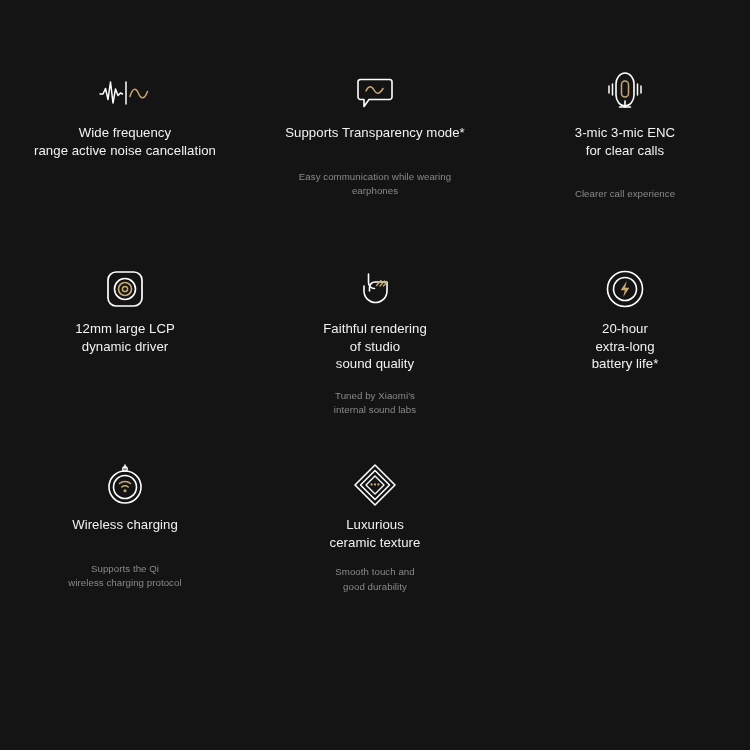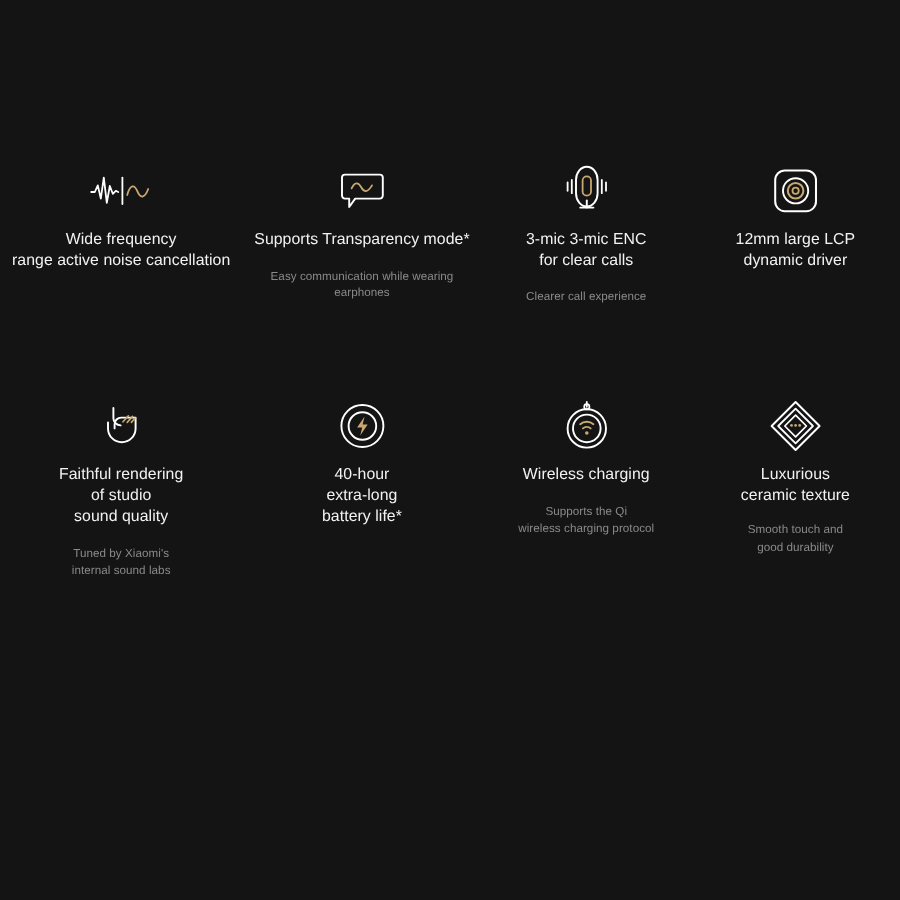--- a/index.html
+++ b/index.html
@@ -15,21 +15,21 @@
     position: relative;
   }
 
   .feature-grid {
     position: absolute;
     left: 0;
     top: 0;
     width: 750px;
     height: 664px;
     display: grid;
-    grid-template-columns: repeat(4, 1fr);
+    grid-template-columns: repeat(3, 1fr);
     grid-template-rows: 196px 196px;
     align-content: center;
     justify-items: center;
   }
 
   .feature-cell {
     width: 100%;
     height: 100%;
     display: flex;
     flex-direction: column;
@@ -70,21 +70,21 @@
     text-align: center;
     font-weight: 400;
     letter-spacing: 0.05px;
   }
   .feature-sub .sline {
     display: block;
     white-space: nowrap;
   }
 
   
-  .gap-wide  .feature-sub { margin-top: 16px; }
+  .gap-wide  .feature-sub { margin-top: 28px; }
   .gap-mid   .feature-sub { margin-top: 14px; }
   .gap-tight .feature-sub { margin-top: 16px; }
 </style>
 </head>
 <body>
 
 <div class="feature-grid">
 
   <div class="feature-cell gap-wide">
     <div class="feature-icon">
@@ -176,21 +176,21 @@
 
   <div class="feature-cell gap-tight">
     <div class="feature-icon">
       <svg width="40" height="40" viewBox="0 0 40 40">
         <circle cx="20" cy="20" r="17.5" fill="none" stroke="#ffffff" stroke-width="1.6"></circle>
         <circle cx="20" cy="20" r="11.5" fill="none" stroke="#ffffff" stroke-width="1.6"></circle>
         <path d="M21.8 12 L15.6 21.2 H19.8 L18.2 28 L24.4 18.8 H20.2 Z" fill="#c8a871"></path>
       </svg>
     </div>
     <div class="feature-title">
-      <span class="tline">40-hour</span>
+      <span class="tline">20-hour</span>
       <span class="tline">extra-long</span>
       <span class="tline">battery life*</span>
     </div>
   </div>
 
   <div class="feature-cell gap-wide">
     <div class="feature-icon">
       <svg width="40" height="42" viewBox="0 0 40 42">
         <path d="M20 1 V5" fill="none" stroke="#ffffff" stroke-width="1.5" stroke-linecap="round"></path>
         <circle cx="20" cy="5" r="2.2" fill="none" stroke="#ffffff" stroke-width="1.4"></circle>

